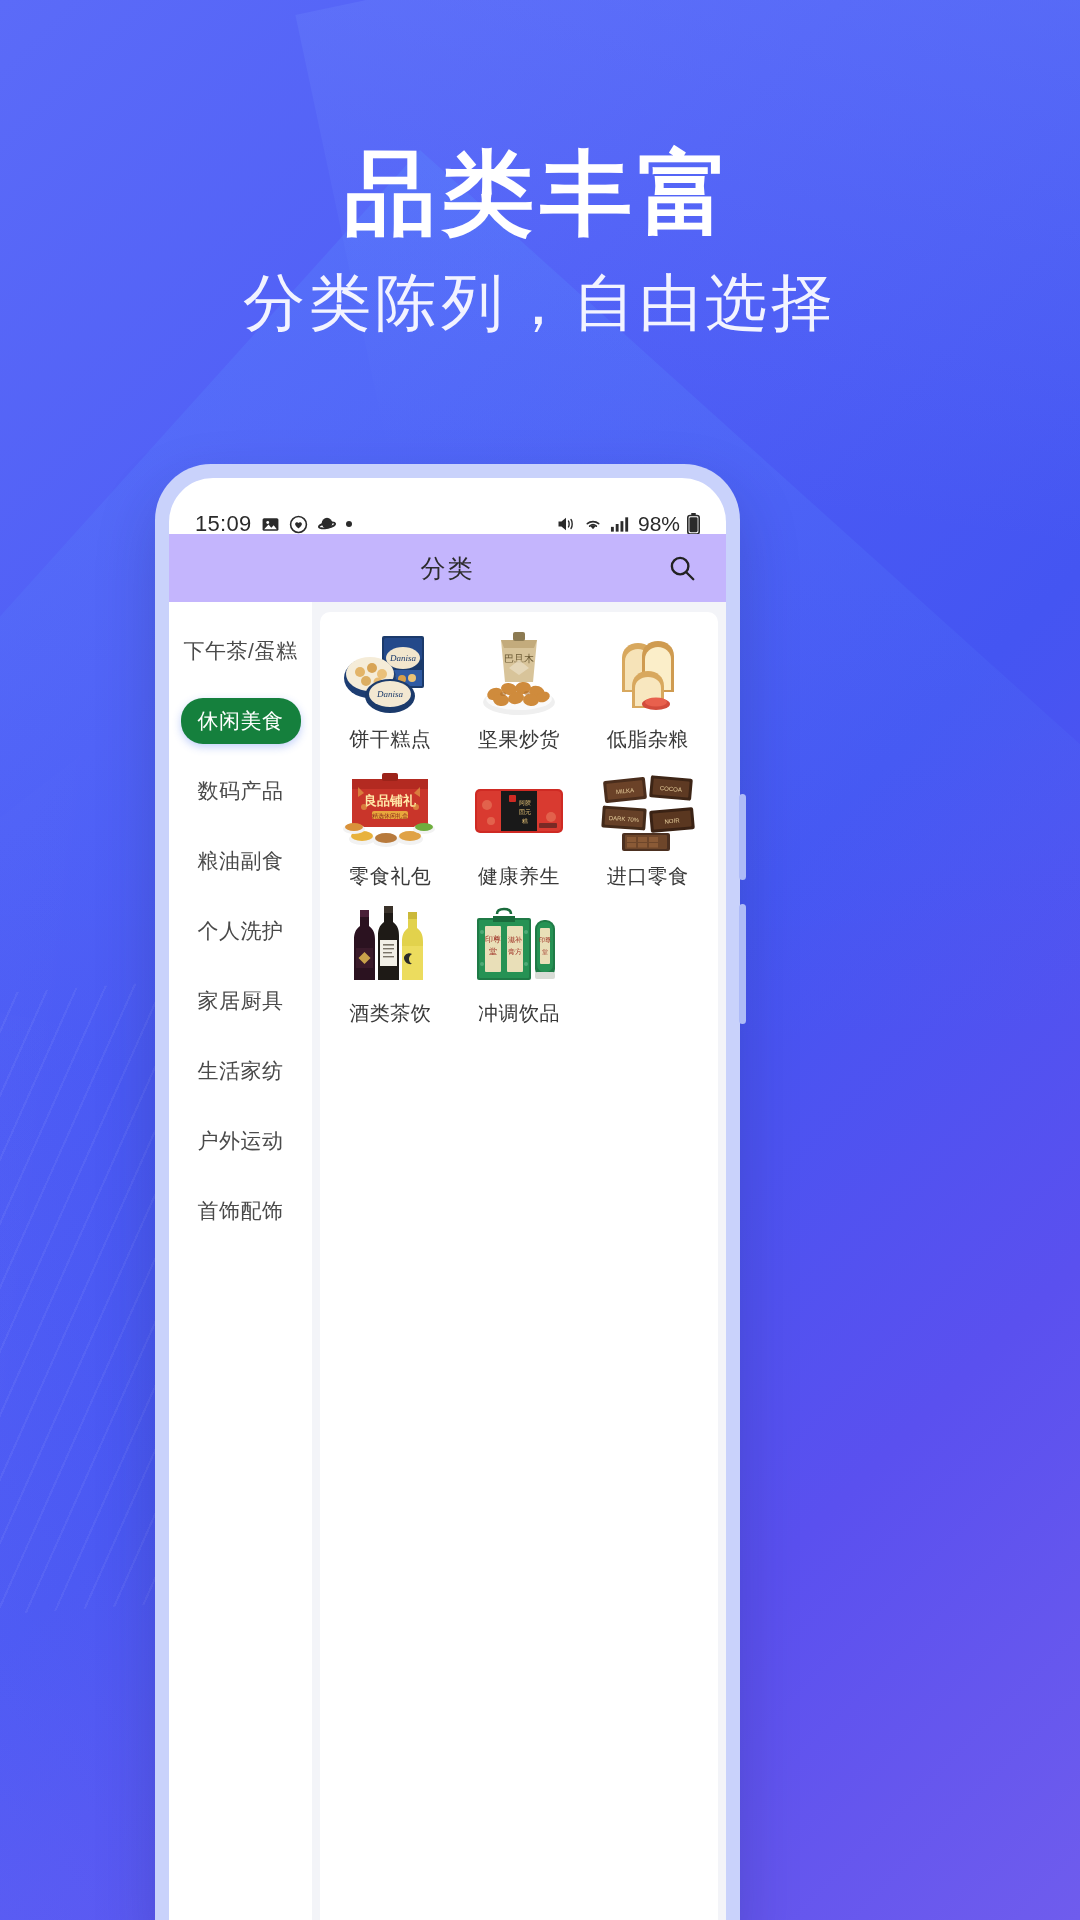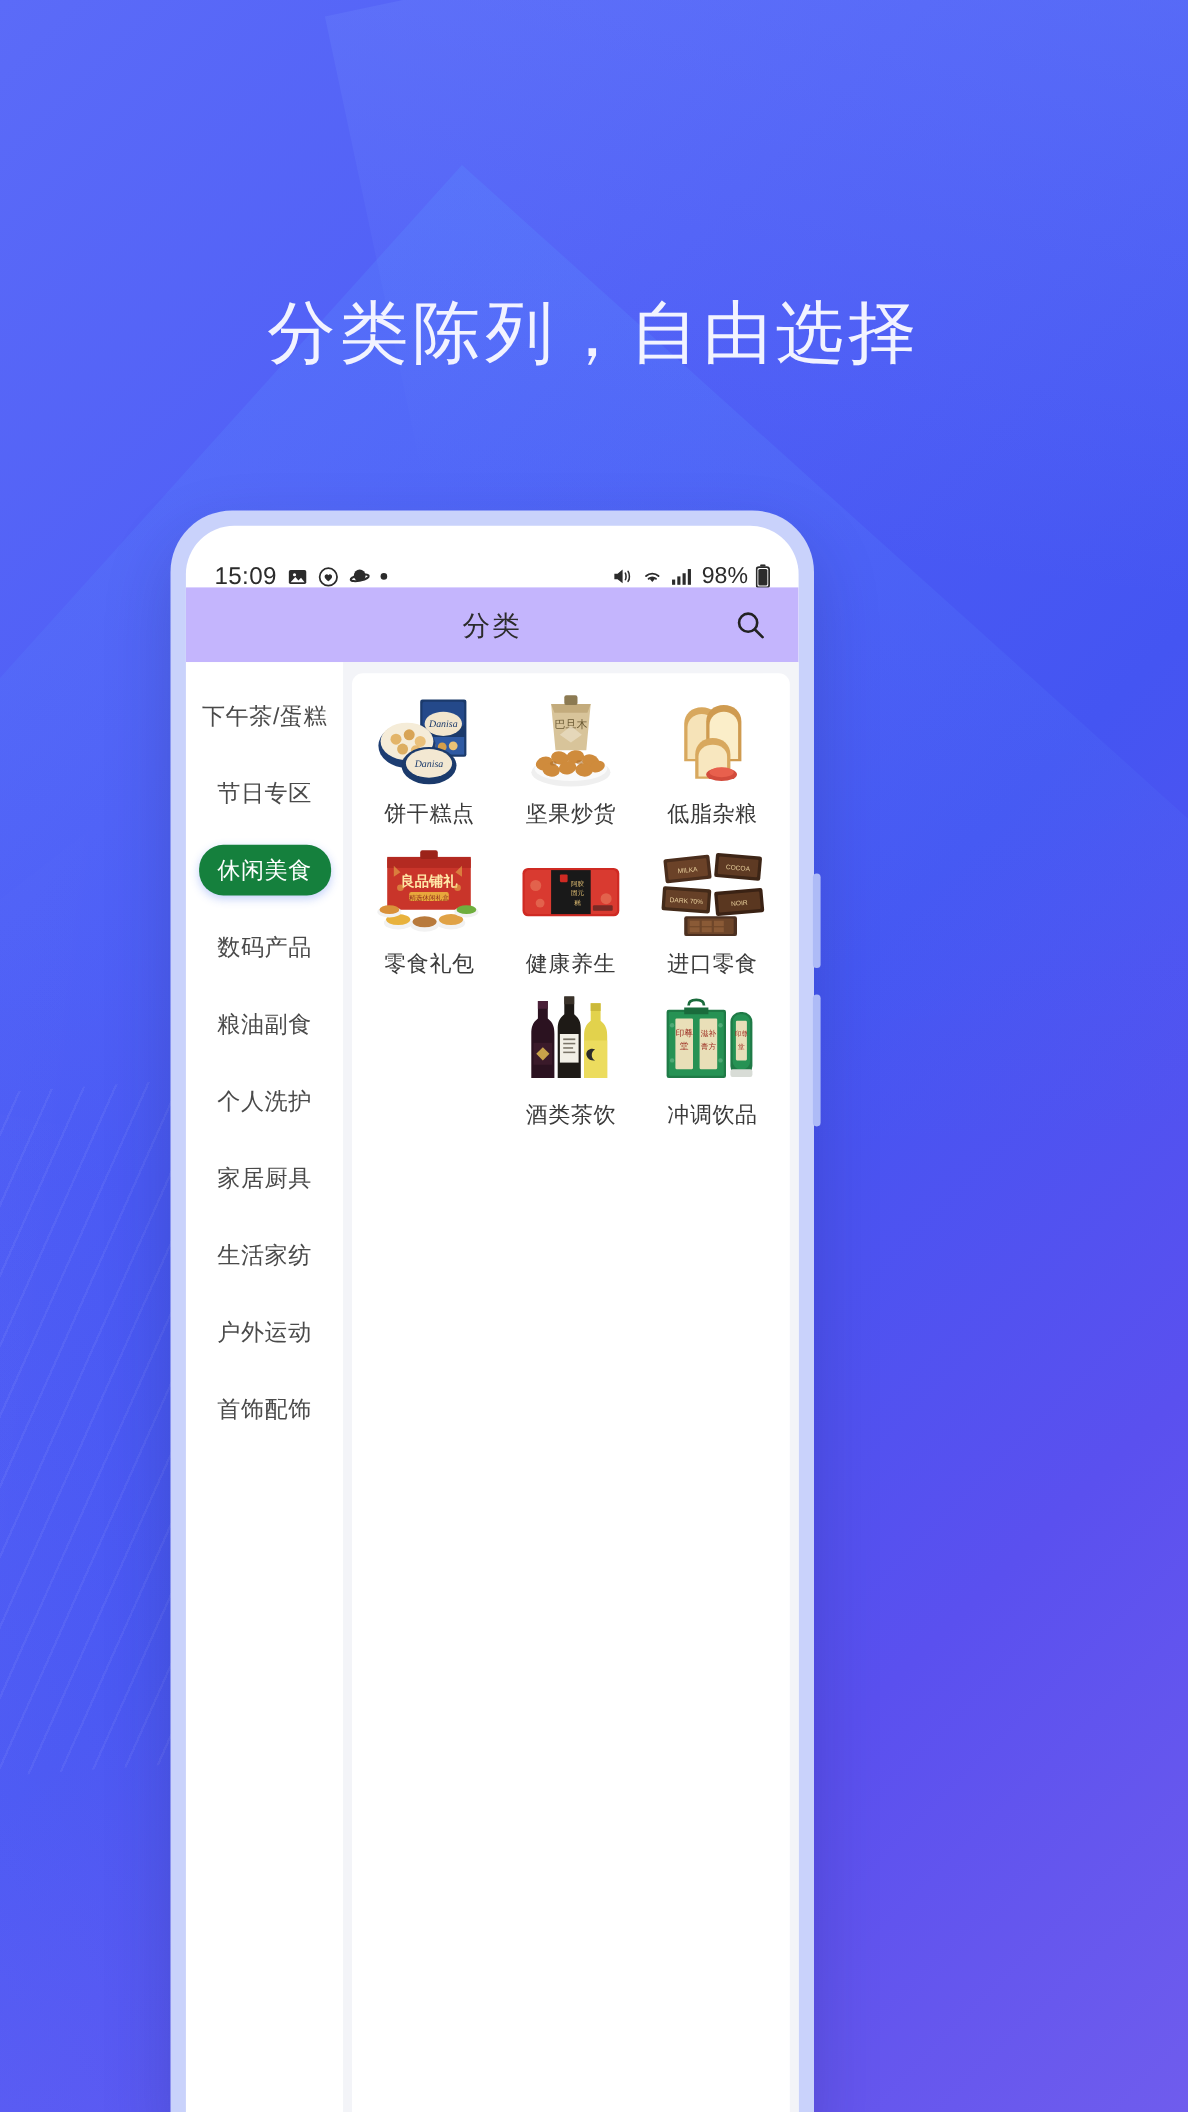--- a/index.html
+++ b/index.html
@@ -119,21 +119,21 @@
     box-shadow:0 3px 9px rgba(61,108,240,.32);
   }
 
   .content{
     flex:1;background:#f3f4f8;padding:10px 8px 0 8px;box-sizing:border-box;
   }
   .content-card{
     background:#fff;border-radius:10px;height:100%;padding:16px 6px 0 6px;
     box-sizing:border-box;
   }
-  .grid{display:flex;flex-wrap:wrap;justify-content:flex-end;}
+  .grid{display:flex;flex-wrap:wrap;}
   .cell{
     width:33.333%;box-sizing:border-box;
     display:flex;flex-direction:column;align-items:center;
     margin-bottom:12px;cursor:pointer;
   }
   .thumb{
     width:104px;height:92px;display:flex;align-items:center;justify-content:center;
   }
   .cell-label{
     margin-top:6px;font-size:20px;color:#3a3a3a;letter-spacing:.5px;white-space:nowrap;
@@ -143,20 +143,21 @@
 <body>
 
 <div class="stage">
   <div class="bg"></div>
   <div class="bg-sheen-a"></div>
   <div class="bg-sheen-b"></div>
   <div class="bg-diag-1"></div>
   <div class="bg-diag-2"></div>
   <div class="bg-streaks"></div>
 
+  <div class="headline">品类丰富</div>
   <div class="subhead">分类陈列，自由选择</div>
 
   <div class="phone">
     <div class="phone-side"></div>
     <div class="phone-side b"></div>
 
     <div class="screen">
 
       <div class="statusbar">
         <div class="sb-left">
@@ -224,23 +225,20 @@
               <path d="M15.4 15.4L21 21" stroke="#222" stroke-width="1.9" stroke-linecap="round"></path>
             </svg>
         </div>
       </div>
 
       <div class="app-body">
 
         <div class="side" id="sidebar">
             <div class="side-item">
               <span>下午茶/蛋糕</span>
-            </div>
-            <div class="side-item">
-              <span>节日专区</span>
             </div>
             <div class="side-item active">
               <span>休闲美食</span>
             </div>
             <div class="side-item">
               <span>数码产品</span>
             </div>
             <div class="side-item">
               <span>粮油副食</span>
             </div>

